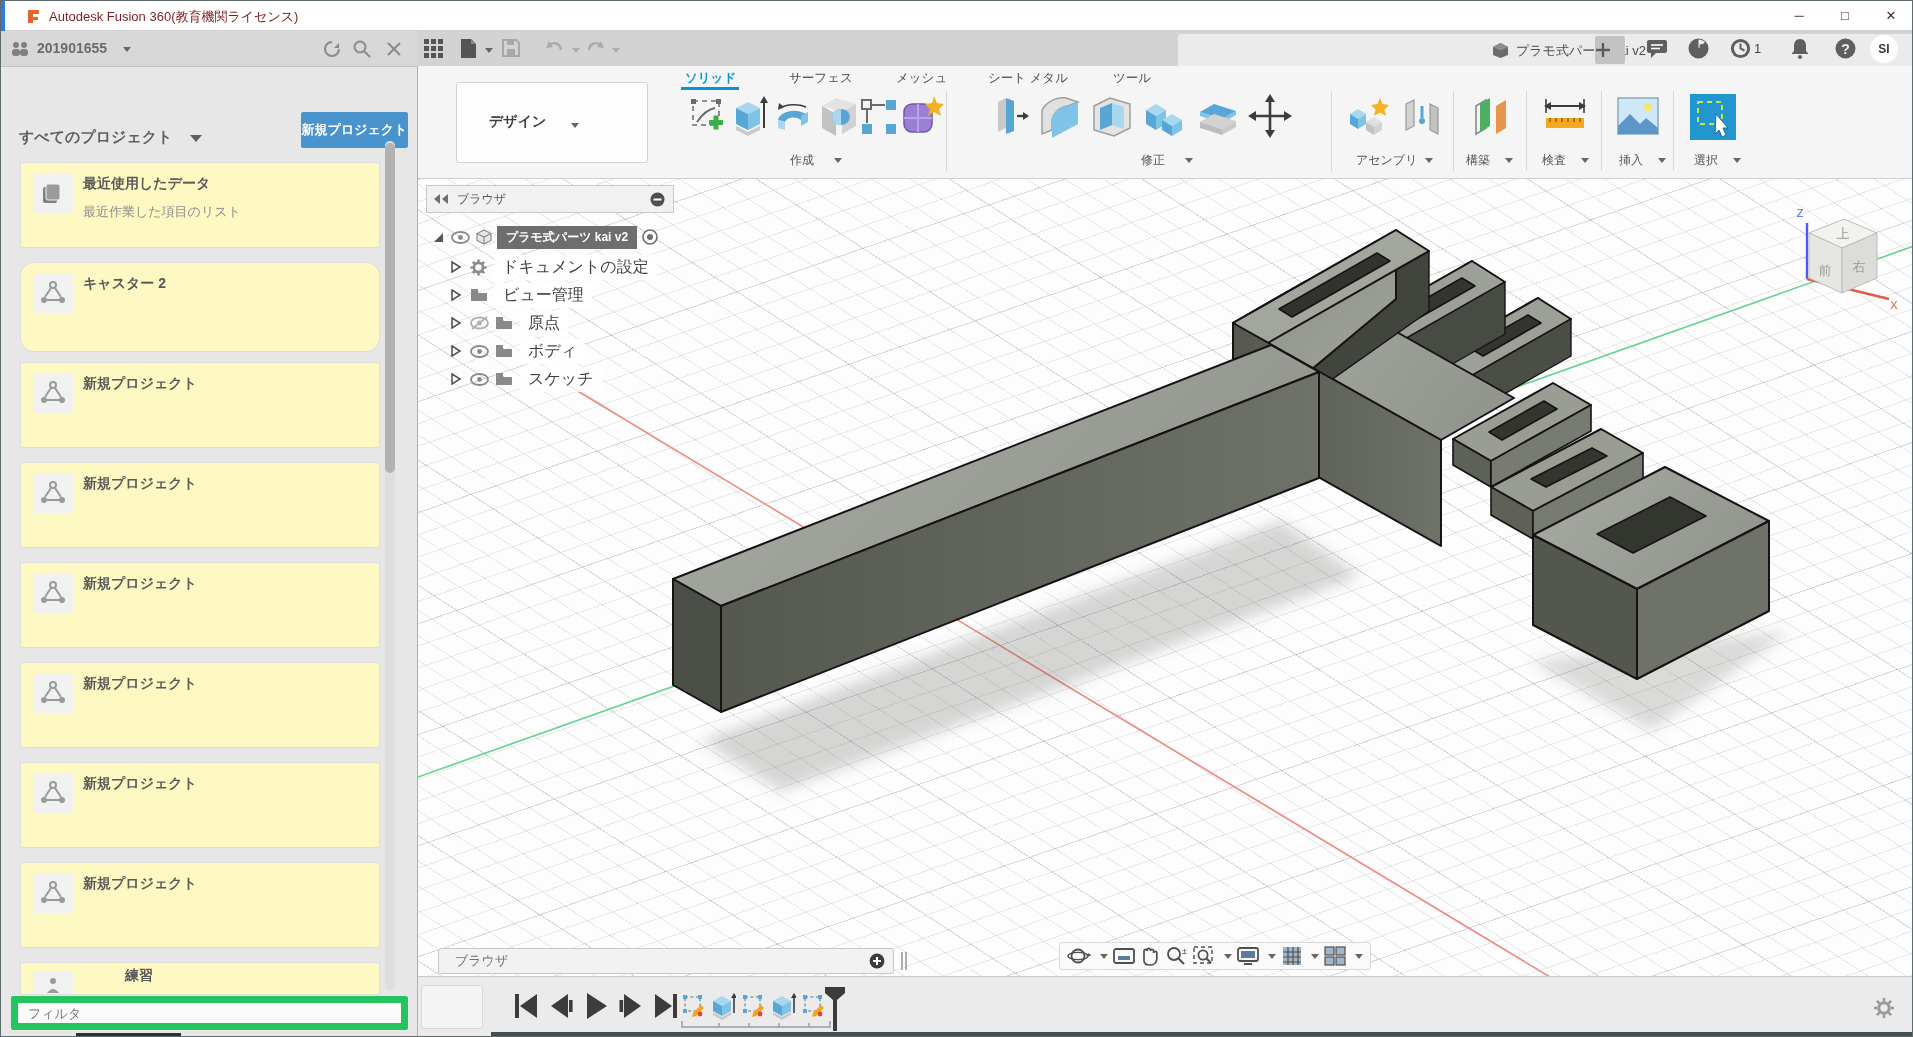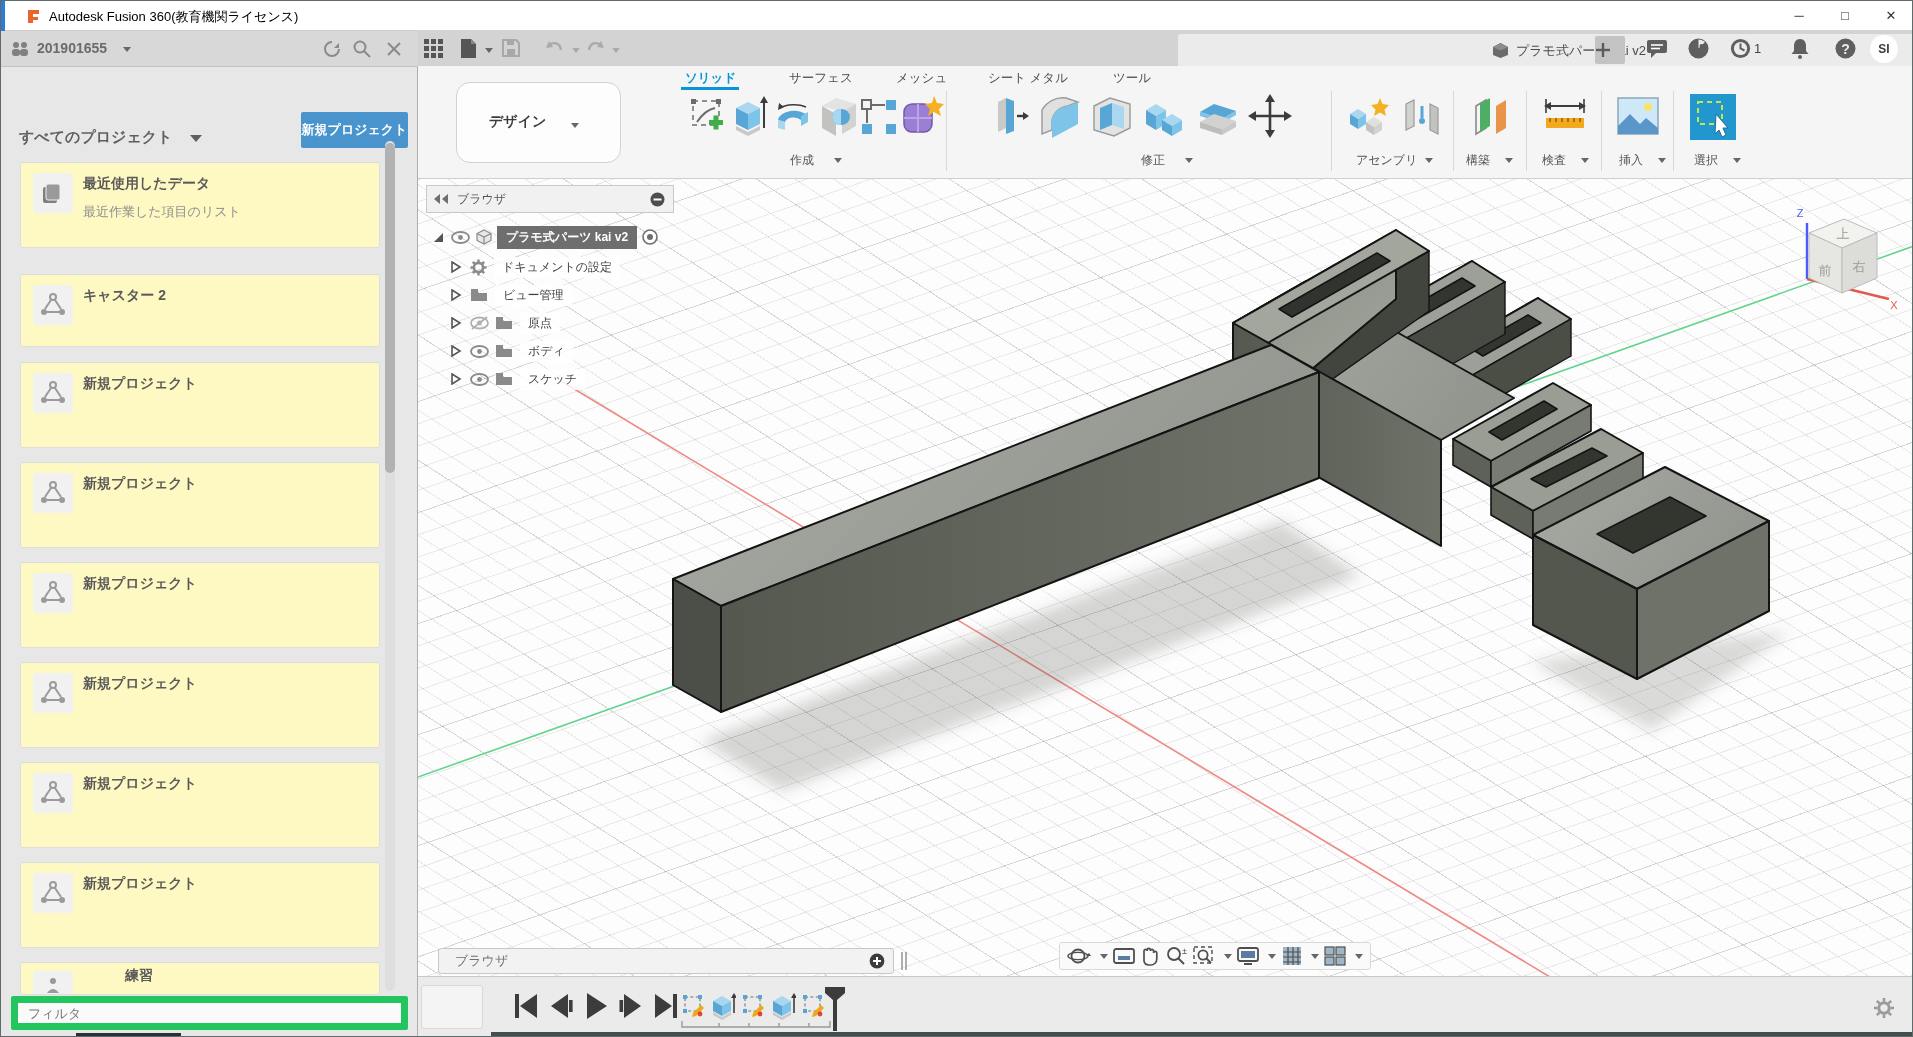--- a/index.html
+++ b/index.html
@@ -1,21 +1,21 @@
 <!DOCTYPE html>
 <html><head>
 <meta charset="utf-8">
 <style>
   html,body{margin:0;padding:0;background:#8a8a8a;}
   *{box-sizing:border-box;font-family:"Liberation Sans","DejaVu Sans",sans-serif;}
   .app{position:relative;width:1913px;height:1037px;background:#fff;overflow:hidden;border:1px solid #5f6a6a;}
   .abs{position:absolute;}
   
   .titlebar{left:0;top:0;width:1913px;height:30px;background:#ffffff;border-bottom:1px solid #d0d0d0;}
-  .titlebar .title{left:48px;top:7px;font-size:13px;color:#000000;}
+  .titlebar .title{left:48px;top:7px;font-size:13px;color:#7f1d1d;}
   .wbtn{top:0;width:46px;height:29px;text-align:center;line-height:29px;font-size:13px;color:#333;cursor:pointer;}
   
   .dpanel{left:0;top:30px;width:417px;height:1007px;background:#e7e7e7;border-right:1px solid #aeaeae;}
   .dpanel-header{left:0;top:0;width:417px;height:36px;background:#d8d8d8;border-bottom:1px solid #c2c2c2;}
   .acct{left:36px;top:9px;font-size:14px;color:#6b6b6b;font-weight:bold;}
   .viewfilter{left:18px;top:97px;font-size:15px;color:#5f5f5f;font-weight:bold;}
   .newproj{left:300px;top:81px;width:107px;height:36px;background:#4a94cd;color:#fff;font-size:13px;font-weight:bold;text-align:center;line-height:36px;border-radius:2px;cursor:pointer;}
   .card{left:20px;width:358px;background:#fef9c3;border-radius:2px;box-shadow:0 0 0 1px #dddddd;}
   .card .ttl{position:absolute;left:62px;top:12px;font-size:14px;color:#5a5a5a;font-weight:bold;}
   .card .sub{position:absolute;left:62px;top:40px;font-size:13px;color:#8f8f8f;}
@@ -24,40 +24,40 @@
   .filterbar input{width:100%;height:100%;border:none;background:transparent;font-size:13px;color:#555;padding:0 10px;outline:none;}
   .scrolltrack{left:384px;top:110px;width:10px;height:850px;background:#dedede;border-radius:5px;}
   .scrollthumb{left:384px;top:112px;width:10px;height:330px;background:#b2b2b2;border-radius:5px;}
   
   .topbar{left:417px;top:30px;width:1496px;height:35px;background:#d3d3d3;}
   .doctab{left:760px;top:3px;width:832px;height:32px;background:#ebebeb;border-radius:3px 3px 0 0;}
   .doctab .dt-title{position:absolute;left:338px;top:8px;font-size:13px;color:#4c4c4c;}
   .plusbtn{left:1177px;top:5px;width:30px;height:28px;background:#c3c3c3;border-radius:2px;text-align:center;}
   
   .ribbon{left:417px;top:65px;width:1496px;height:113px;background:#f5f5f5;border-bottom:1px solid #cfcfcf;}
-  .wsbtn{left:38px;top:16px;width:165px;height:81px;background:#fdfdfd;border:1px solid #d2d2d2;border-radius:14px;}
+  .wsbtn{left:38px;top:16px;width:192px;height:81px;background:#fdfdfd;border:1px solid #d2d2d2;border-radius:3px;}
   .wsbtn span{position:absolute;left:32px;top:30px;font-size:14px;color:#3c3c3c;font-weight:bold;}
   .rtab{top:4px;font-size:12.5px;color:#4e4e4e;cursor:pointer;}
   .rtab.active{color:#0696d7;font-weight:bold;}
   .tabline{left:263px;top:21px;width:58px;height:3px;background:#0696d7;}
   .gsep{top:25px;width:1px;height:80px;background:#d8d8d8;}
   .glabel{top:86px;font-size:12px;color:#555;}
   .dd{display:inline-block;width:0;height:0;border-left:4px solid transparent;border-right:4px solid transparent;border-top:5px solid #666;margin-left:4px;vertical-align:middle;}
   
   .viewport{left:417px;top:178px;width:1496px;height:797px;background-color:#fdfdfd;
     background-image:
       repeating-linear-gradient(161deg, rgba(60,60,70,0.10) 0 1px, transparent 1px 21px),
       repeating-linear-gradient(213deg, rgba(60,60,70,0.10) 0 1px, transparent 1px 21px),
       repeating-linear-gradient(161deg, rgba(60,60,70,0.10) 0 1px, transparent 1px 105px),
       repeating-linear-gradient(213deg, rgba(60,60,70,0.10) 0 1px, transparent 1px 105px);}
   
   .brheader{left:8px;top:6px;width:248px;height:28px;background:#f1f1f1;border:1px solid #c9c9c9;display:flex;align-items:center;}
   .brheader .bh-label{font-size:12px;color:#555;margin-left:8px;}
   .brow{position:absolute;height:24px;display:flex;align-items:center;}
-  .bpill{background:rgba(255,255,255,0.82);padding:2px 8px;font-size:12px;color:#3f3f3f;white-space:nowrap;}
+  .bpill{background:rgba(255,255,255,0.82);padding:2px 8px;font-size:16px;color:#3f3f3f;white-space:nowrap;}
   .rootpill{background:#6e6e6e;color:#fff;font-weight:bold;padding:3px 9px;font-size:12px;white-space:nowrap;}
   
   .commentbar{left:20px;top:769px;width:456px;height:26px;background:#f2f2f2;border:1px solid #c8c8c8;border-radius:3px;display:flex;align-items:center;}
   .commentbar span{font-size:13px;color:#707070;margin-left:16px;flex:1;}
   .navbar{left:641px;top:763px;width:312px;height:28px;background:rgba(250,250,250,0.95);border:1px solid #d9d9d9;border-radius:3px;display:flex;align-items:center;justify-content:space-around;padding:0 4px;}
   
   .timeline{left:417px;top:975px;width:1496px;height:62px;background:#ebebeb;border-top:1px solid #c9c9c9;}
   .sliver{background:#263333;}
   .icbtn{cursor:pointer;}
   svg{display:block;}
@@ -112,21 +112,21 @@
       <div class="cicon">
         <svg width="24" height="24">
             <rect x="2" y="6" width="14" height="16" rx="2" fill="#7f7f7f"></rect>
             <rect x="5" y="3" width="14" height="16" rx="2" fill="#9a9a9a" stroke="#f1f1f1" stroke-width="1"></rect>
           </svg>
       </div>
       <span class="ttl">最近使用したデータ</span>
       <span class="sub">最近作業した項目のリスト</span>
     </div>
 
-    <div class="abs card" style="top:244px;height:71px;">
+    <div class="abs card" style="top:232px;height:88px;border-radius:13px;">
       <div class="cicon">
           <svg width="26" height="24">
             <circle cx="13" cy="4" r="3" fill="none" stroke="#9a9a9a" stroke-width="2"></circle>
             <circle cx="4" cy="19" r="3" fill="#9a9a9a"></circle>
             <circle cx="22" cy="19" r="3" fill="#9a9a9a"></circle>
             <path d="M11 7 L5 16 M15 7 L21 16 M7 19 h12" stroke="#9a9a9a" stroke-width="2" fill="none"></path>
           </svg>
         </div>
       <span class="ttl">キャスター 2</span>
     </div>

